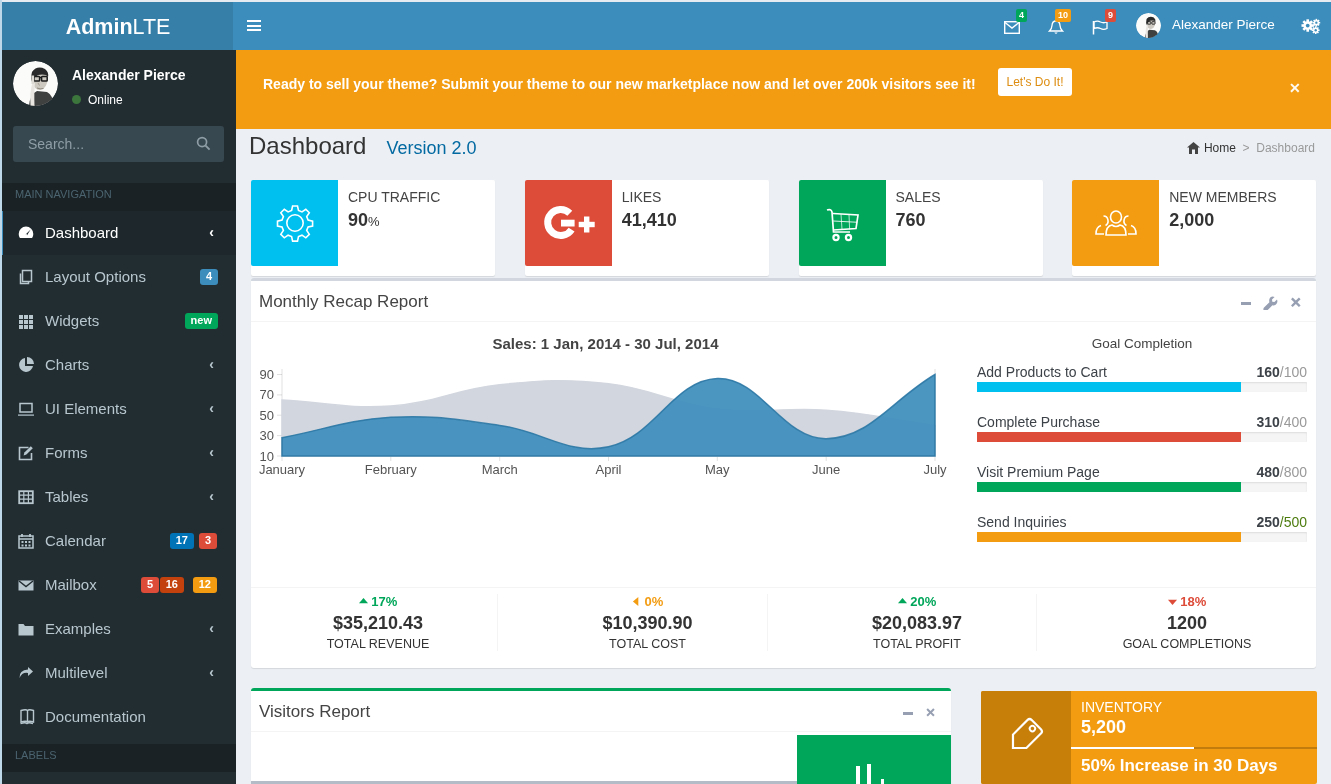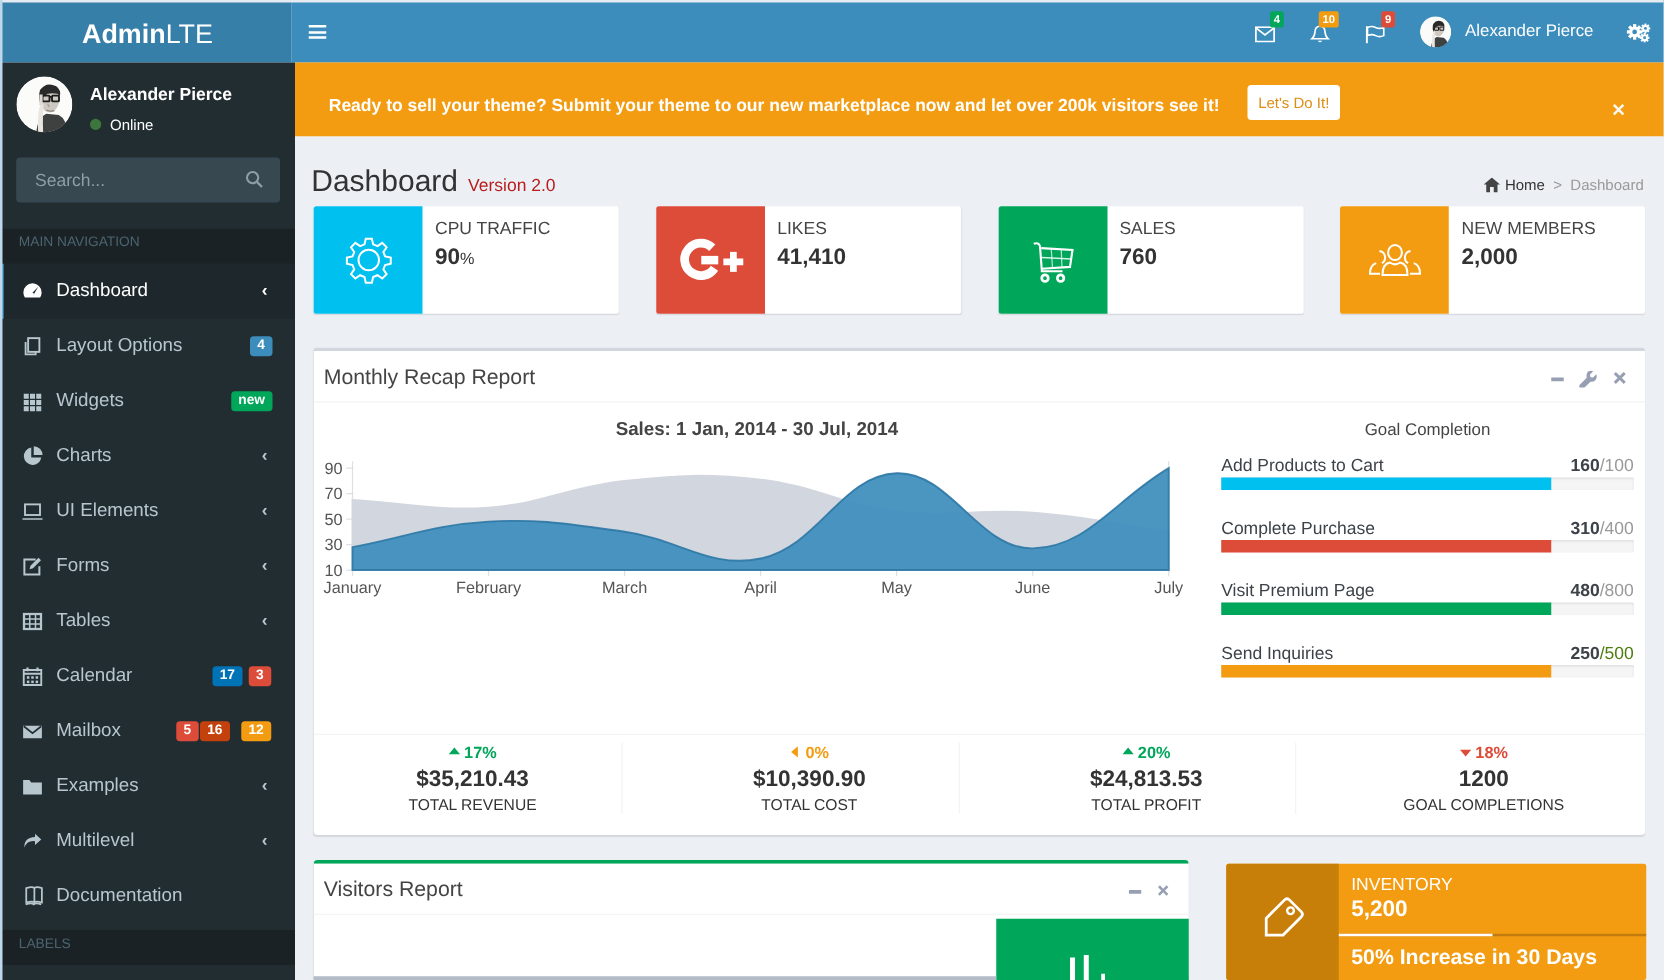--- a/index.html
+++ b/index.html
@@ -29,31 +29,31 @@
 .mi { position:relative; height:44px; color:#b8c7ce; font-size:15px; }
 .mi .ic { position:absolute; left:17px; top:13px; width:18px; height:18px; }
 .mi .tx { position:absolute; left:45px; top:13px; }
 .mi .arr { position:absolute; right:22px; top:13px; font-weight:700; font-size:14px; }
 .mi.active { background:#1e282c; color:#fff; border-left:3px solid #3c8dbc; }
 .mi.active .ic { left:14px; }
 .mi.active .tx { left:42px; }
 .lbl { position:absolute; top:14px; font-size:11px; font-weight:700; color:#fff; border-radius:3px; padding:2px 6px 3px; line-height:1; }
 
 
-.banner { left:236px; top:50px; width:1095px; height:59px; background:#f39c12; color:#fff; }
+.banner { left:236px; top:50px; width:1095px; height:79px; background:#f39c12; color:#fff; }
 .banner .msg { position:absolute; left:27px; top:26px; font-weight:700; font-size:14px; }
 .banner .btn { position:absolute; left:762px; top:18px; width:74px; height:28px; background:#fff; color:#dd8d11; font-size:12px; line-height:28px; text-align:center; border-radius:3px; }
 .banner .x { position:absolute; left:1053px; top:30px; font-size:14px; font-weight:700; color:#fff; opacity:.95; }
 .ch1 { left:249px; top:132px; font-size:24px; color:#333; }
-.ch1 small { font-size:14px; color:#b91c1c; font-weight:400; margin-left:8px; }
+.ch1 small { font-size:18px; color:#0369a1; font-weight:400; margin-left:20px; }
 .crumb { top:141px; right:16px; font-size:12px; color:#333; }
 .crumb .g { color:#999; }
 
 
-.ibox { top:165px; width:244px; height:86px; background:#fff; border-radius:2px; box-shadow:0 1px 1px rgba(0,0,0,.1);padding-left:36px; }
+.ibox { top:180px; width:244px; height:96px; background:#fff; border-radius:2px; box-shadow:0 1px 1px rgba(0,0,0,.1);padding-left:36px; }
 .ibox .iic { position:absolute; left:0; top:0; width:87px; height:86px; border-radius:2px 0 0 2px; display:flex; align-items:center; justify-content:center; }
 .ibox .itx { position:absolute; left:97px; top:9px; font-size:14px; color:#444; }
 .ibox .inum { position:absolute; left:97px; top:30px; font-size:18px; font-weight:700; color:#333; }
 .bg-aqua { background:#00c0ef; } .bg-red { background:#dd4b39; } .bg-green { background:#00a65a; } .bg-yellow { background:#f39c12; }
 
 
 .box { background:#fff; border-radius:3px; box-shadow:0 1px 1px rgba(0,0,0,.1); border-top:3px solid #d2d6de; }
 .box-hdr { position:relative; height:41px; border-bottom:1px solid #f4f4f4; }
 .box-hdr .t { position:absolute; left:8px; top:11px; font-size:17px; color:#444; }
 
@@ -446,21 +446,21 @@
     <div class="pc ty"><svg width="9" height="9" viewBox="0 0 10 10">
           <path d="M7 0 L1 5 L7 10 Z" fill="#f39c12"></path>
         </svg> 0%</div>
     <div class="nu">$10,390.90</div>
     <div class="cp">TOTAL COST</div>
   </div>
   <div class="desc sep" style="left:547px; top:313px; height:57px;">
     <div class="pc tg"><svg width="9" height="9" viewBox="0 0 10 10">
           <path d="M0 7 L5 1 L10 7 Z" fill="#00a65a"></path>
         </svg> 20%</div>
-    <div class="nu">$24,813.53</div>
+    <div class="nu">$20,083.97</div>
     <div class="cp">TOTAL PROFIT</div>
   </div>
   <div class="desc" style="left:816.5px; top:313px; height:57px;">
     <div class="pc tr"><svg width="9" height="9" viewBox="0 0 10 10">
           <path d="M0 3 L10 3 L5 9 Z" fill="#dd4b39"></path>
         </svg> 18%</div>
     <div class="nu">1200</div>
     <div class="cp">GOAL COMPLETIONS</div>
   </div>
 </div>

